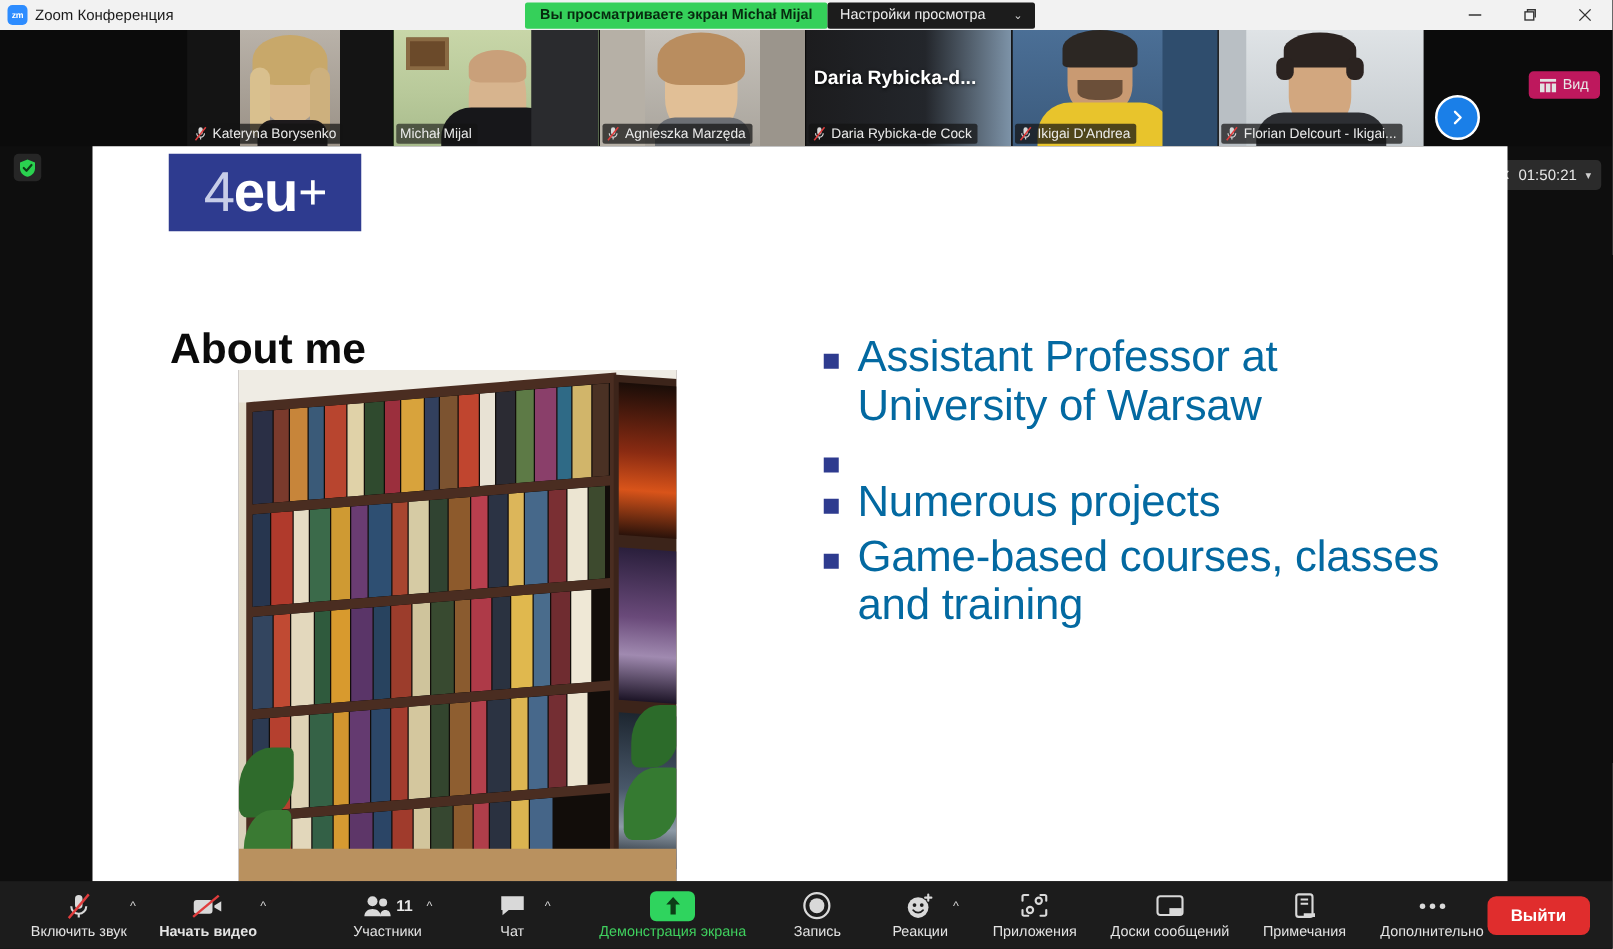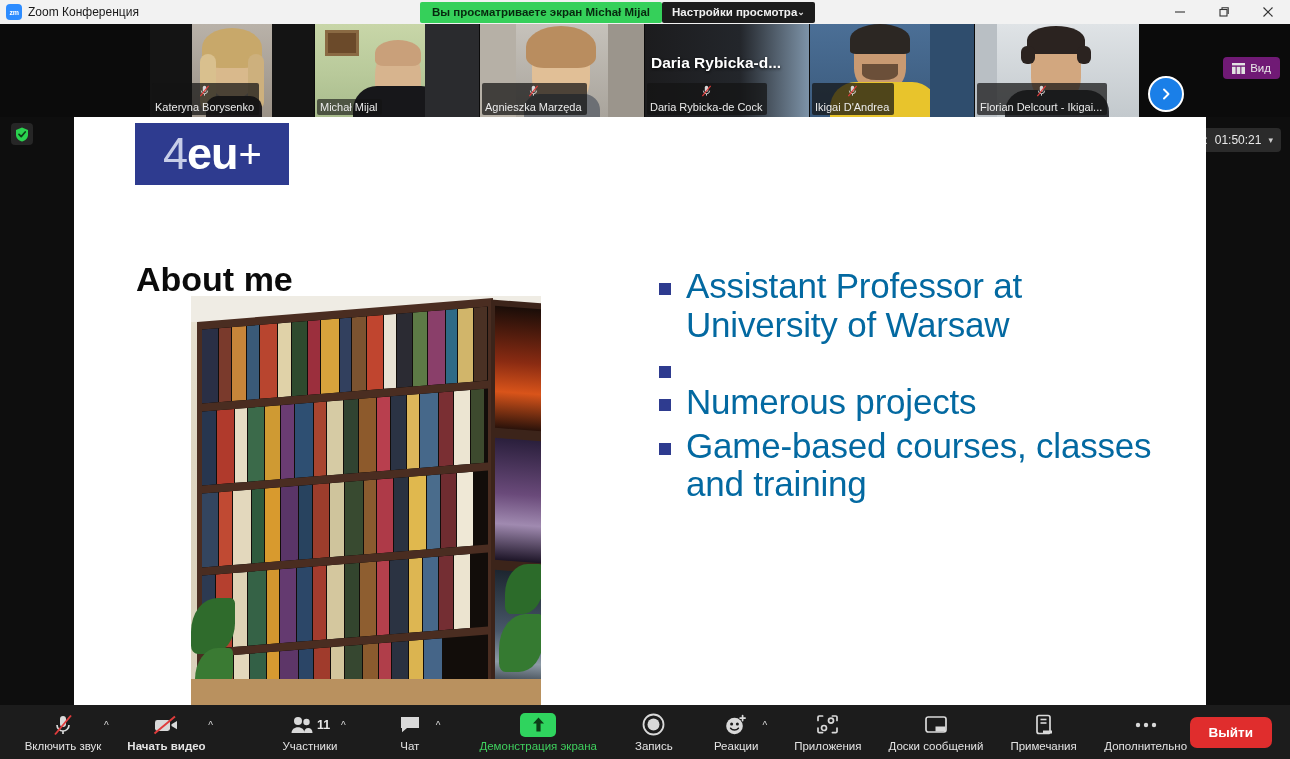--- a/index.html
+++ b/index.html
@@ -23,23 +23,23 @@
     color: #fff; font-size: 7px; font-weight: bold; letter-spacing: -0.3px;
   }
   .tb-title { font-size: 12px; color: #1a1a1a; white-space: nowrap; }
   .tb-center { display: flex; align-items: center; height: 24px; }
   .share-banner {
     background: #35d05a; color: #07290f; font-size: 11.5px; font-weight: bold;
     height: 21px; line-height: 21px; padding: 0 12px; white-space: nowrap;
     border-radius: 2px;
   }
   .view-settings {
-    background: #1c1c1c; color: #f0f0f0; font-size: 11.5px; font-weight: bold;
+    background: #1c1c1c; color: #f0f0f0; font-size: 11.5px; font-weight: normal;
     height: 21px; line-height: 21px; padding: 0 10px; white-space: nowrap;
-    display: flex; align-items: center; border-radius: 2px;
+    display: flex; align-items: center; gap: 22px; border-radius: 2px;
   }
   .caret-sm { font-size: 9px; color: #dcdcdc; }
   .tb-right { margin-left: auto; display: flex; align-items: center; height: 24px; }
   .win-btn {
     width: 44px; height: 24px; display: flex; align-items: center; justify-content: center;
     color: #333; font-size: 13px;
   }
   .win-btn svg { display: block; }
 
   
@@ -51,37 +51,37 @@
   .tile {
     position: relative; width: 164px; height: 93px; overflow: hidden;
     background: #1b1b1b; margin-right: 1px;
   }
   .tile.active { outline: 2px solid #7ccb52; outline-offset: -2px; }
   .tile .bg { position: absolute; inset: 0; }
   .namebar {
     position: absolute; left: 2px; bottom: 2px; max-width: 158px;
     background: rgba(20,20,20,0.72); color: #eaeaea; font-size: 11px;
     padding: 2px 5px 2px 3px; display: flex; align-items: center; gap: 4px;
-    white-space: nowrap; overflow: hidden; border-radius: 2px; flex-direction: column;
+    white-space: nowrap; overflow: hidden; border-radius: 2px;
   }
   .namebar.plain { background: rgba(20,20,20,0.62); }
   .mic-off { display: inline-block; width: 11px; height: 12px; flex: none; }
   .big-name {
     position: absolute; left: 6px; top: 30px; color: #fff;
     font-size: 15.5px; font-weight: bold; white-space: nowrap;
     text-shadow: 0 1px 3px rgba(0,0,0,0.9);
   }
   .next-arrow {
     position: absolute; left: 1148px; top: 52px; width: 36px; height: 36px;
     border-radius: 50%; background: #1a7fe8; border: 2px solid #ffffff;
     display: flex; align-items: center; justify-content: center; color: #fff; font-size: 16px;
   }
   .view-chip {
     position: absolute; right: 10px; top: 33px; height: 22px;
-    background: #701a75; color: #e8e8e8; font-size: 11.5px;
+    background: #be185d; color: #e8e8e8; font-size: 11.5px;
     display: flex; align-items: center; gap: 5px; padding: 0 9px; border-radius: 4px;
   }
   .grid-ico { display: block; }
 
   
   .stage { position: absolute; left: 0; top: 117px; width: 1290px; height: 588px; background: #0e0e0e; }
   .shield {
     position: absolute; left: 11px; top: 6px; width: 22px; height: 22px;
     background: #262626; border-radius: 4px; display: flex; align-items: center; justify-content: center;
   }

